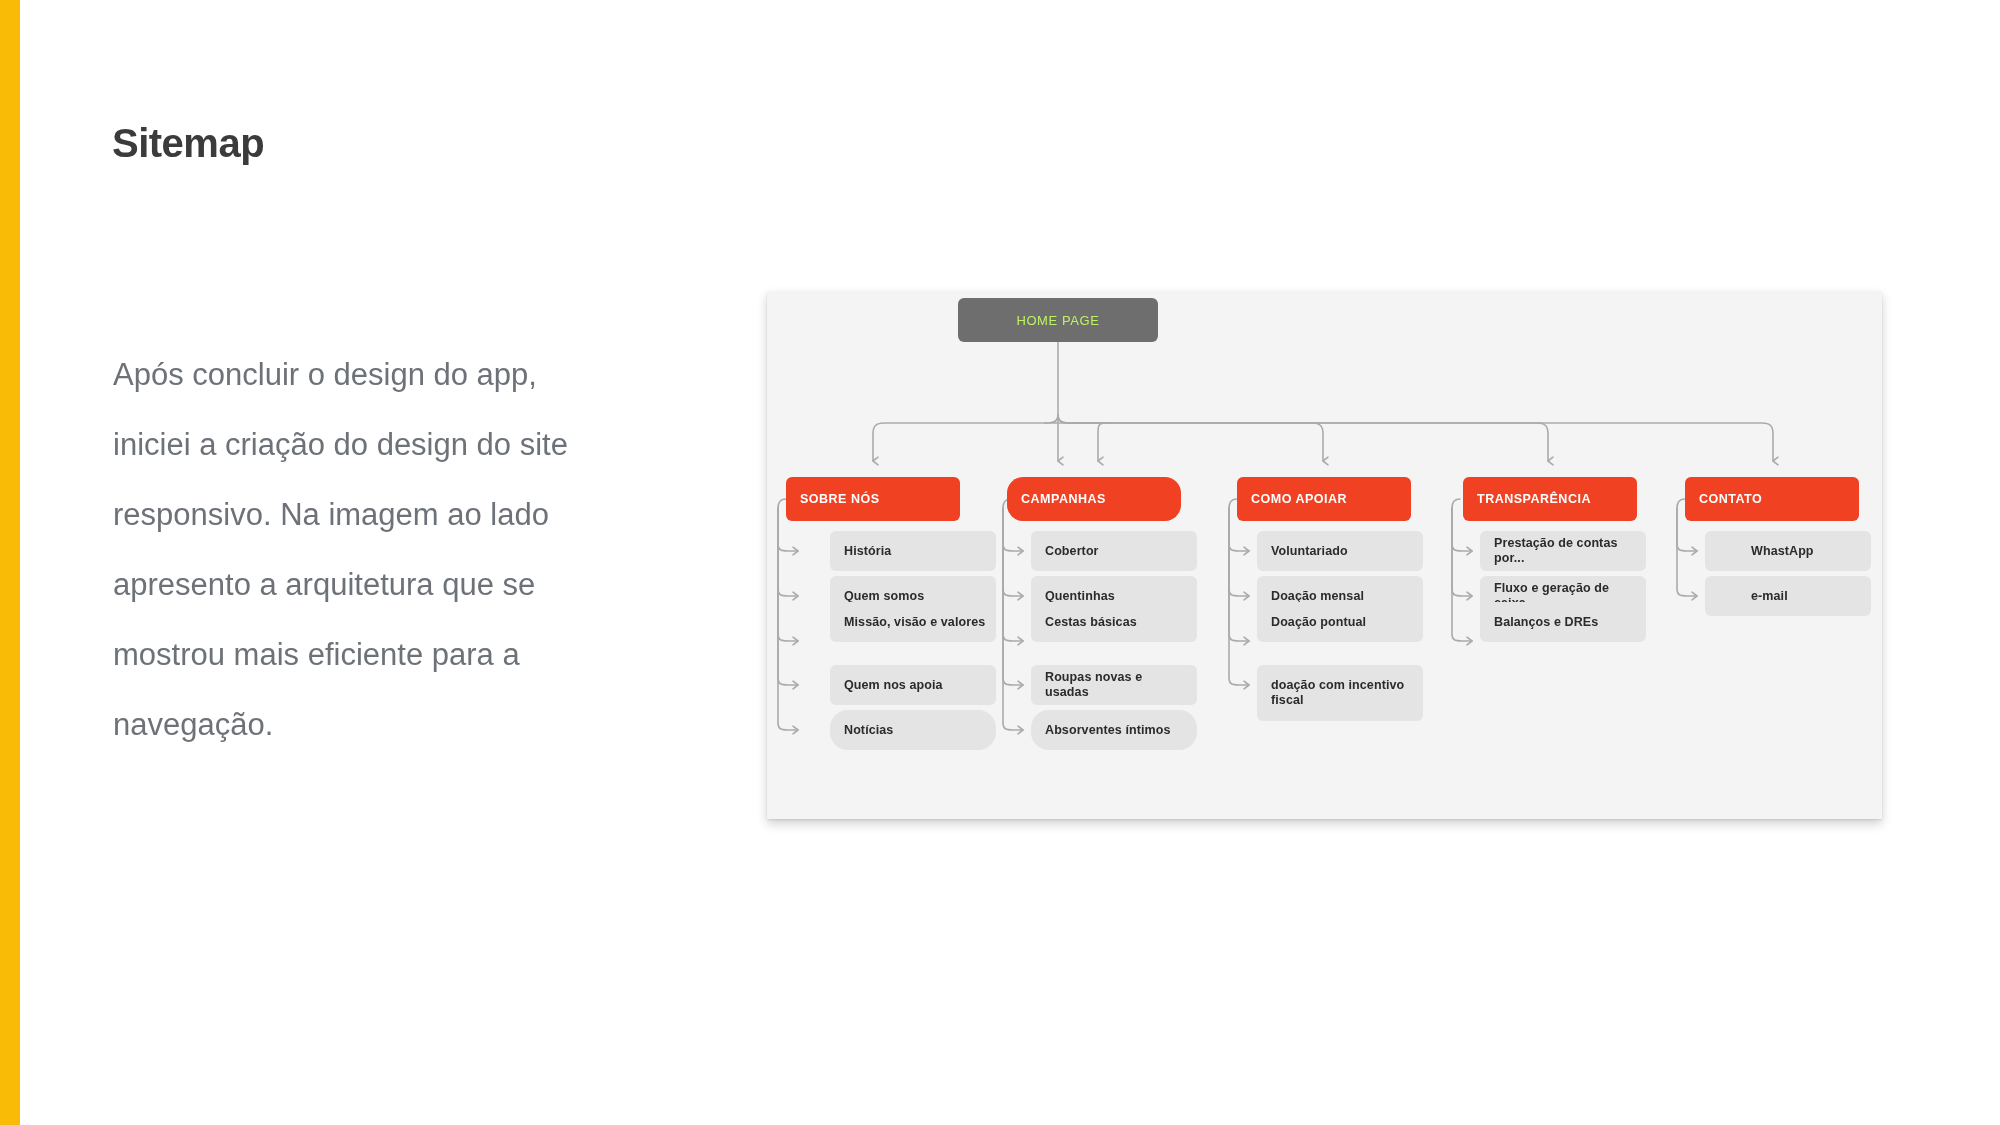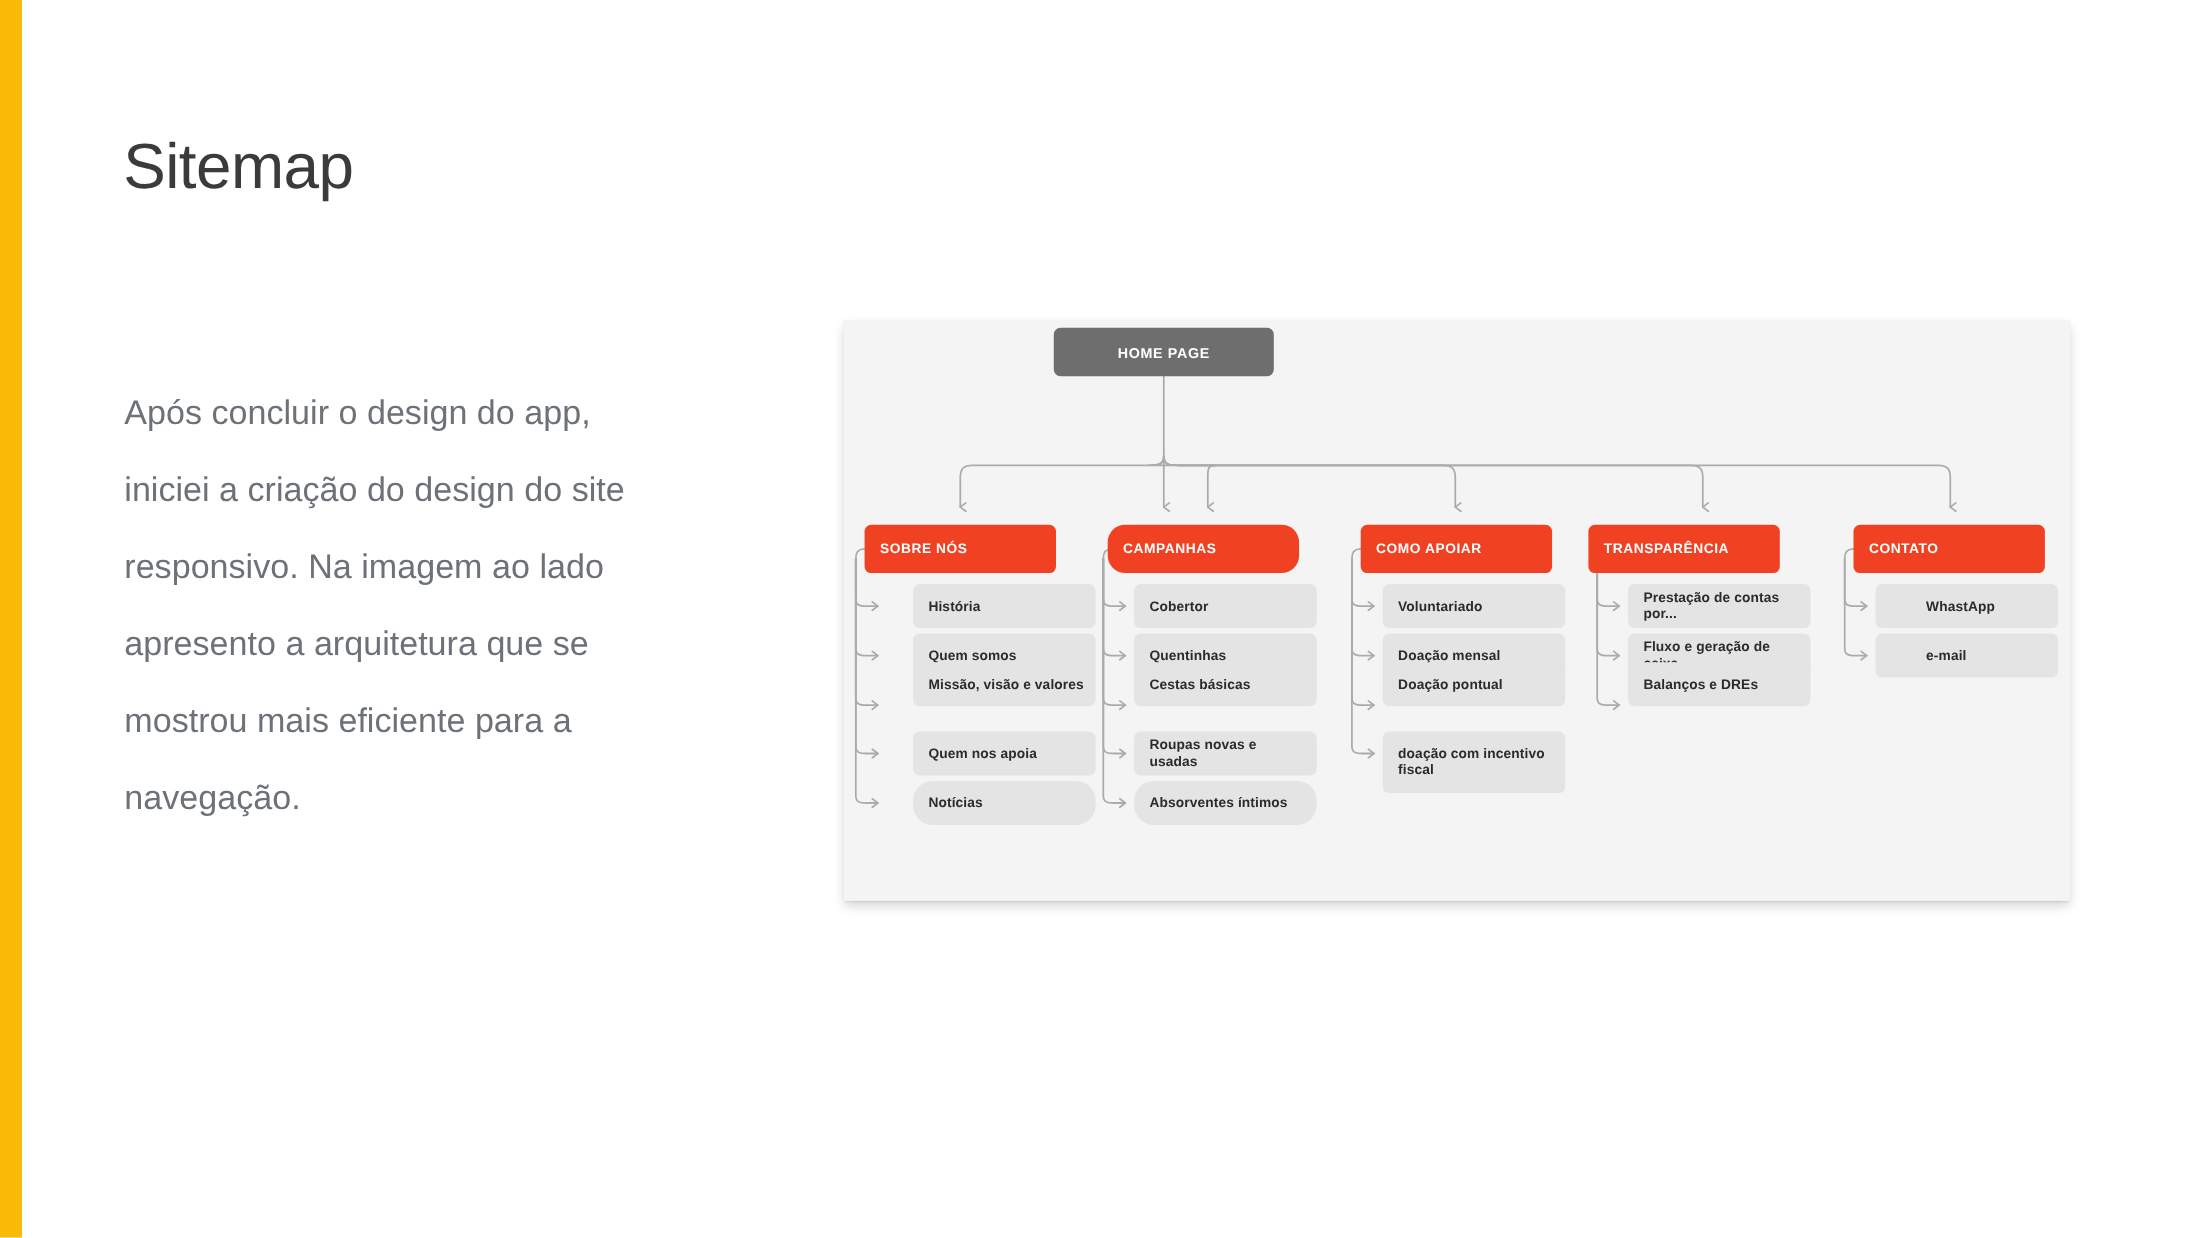--- a/index.html
+++ b/index.html
@@ -25,22 +25,22 @@
     width: 20px;
     height: 1125px;
     background: #FABB07;
   }
 
   
   #page-title {
     position: absolute;
     left: 112px;
     top: 123px;
-    font-size: 58px;
-    font-weight: 400;
+    font-size: 40px;
+    font-weight: 700;
     letter-spacing: -0.5px;
     color: #3b3b3b;
     line-height: 1;
     white-space: nowrap;
   }
   #intro-paragraph {
     position: absolute;
     left: 113px;
     top: 340px;
     width: 490px;
@@ -80,23 +80,23 @@
   }
   #home-node {
     left: 191px;
     top: 7px;
     width: 200px;
     height: 44px;
     background: #6E6E6E;
     justify-content: center;
   }
   #home-node .node-label {
-    color: #ffffff;
+    color: #bef264;
     font-size: 13px;
-    font-weight: 700;
+    font-weight: 400;
     letter-spacing: 0.6px;
   }
 
   .category-node {
     top: 186px;
     width: 174px;
     height: 44px;
     background: #F04123;
     padding-left: 14px;
   }
@@ -123,21 +123,21 @@
     letter-spacing: 0.1px;
   }
   .child-node.two-line {
     height: 56px;
   }
 
   
   .col-0 { left: 19px; }
   .col-1 { left: 240px; border-radius: 16px; }
   .col-2 { left: 470px; }
-  .col-3 { left: 677px; }
+  .col-3 { left: 696px; }
   .col-4 { left: 918px; }
 
   .child-col-0 { left: 39px; margin-left: 24px; }
   .child-col-1 { left: 264px; }
   .child-col-2 { left: 490px; }
   .child-col-3 { left: 713px; }
   .child-col-4 { left: 938px; padding-left: 46px; }
 
   
   .row-0 { top: 240px; }

